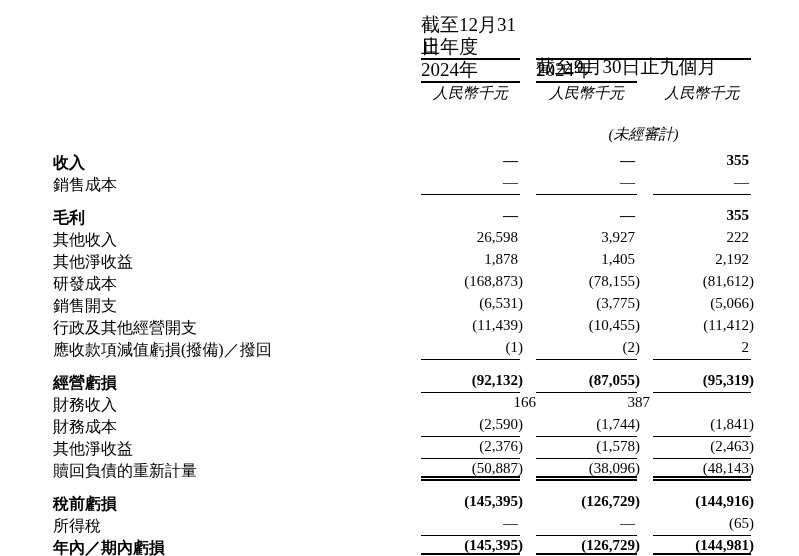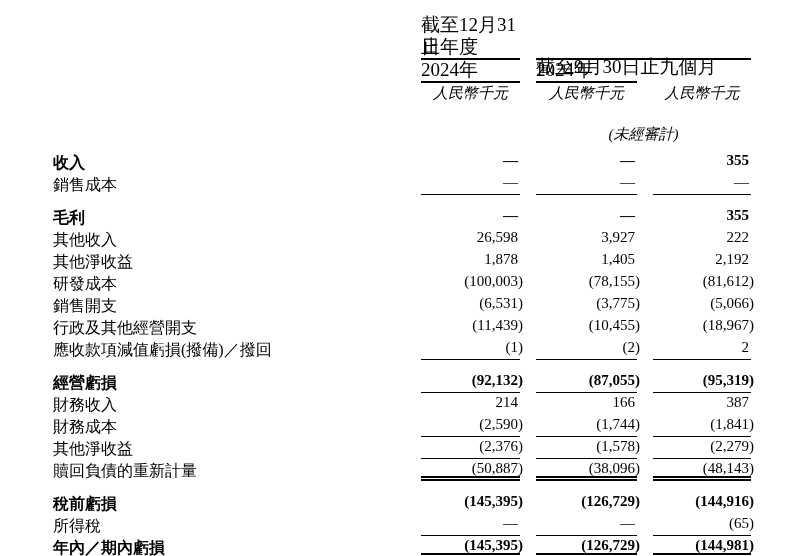--- a/index.html
+++ b/index.html
@@ -148,21 +148,21 @@
     <div class="v c1"><span class="num">1,878</span></div>
     <div class="v c2"><span class="num">1,405</span></div>
     <div class="v c3"><span class="num">2,192</span></div>
   </div>
 
   <div class="row">
     <div class="lblcol lbl">
       <span class="lbl-t">研發成本</span>
       <span class="leader"></span>
     </div>
-    <div class="v c1"><span class="num neg">(100,003)</span></div>
+    <div class="v c1"><span class="num neg">(168,873)</span></div>
     <div class="v c2"><span class="num neg">(78,155)</span></div>
     <div class="v c3"><span class="num neg">(81,612)</span></div>
   </div>
 
   <div class="row">
     <div class="lblcol lbl">
       <span class="lbl-t">銷售開支</span>
       <span class="leader"></span>
     </div>
     <div class="v c1"><span class="num neg">(6,531)</span></div>
@@ -170,21 +170,21 @@
     <div class="v c3"><span class="num neg">(5,066)</span></div>
   </div>
 
   <div class="row">
     <div class="lblcol lbl">
       <span class="lbl-t">行政及其他經營開支</span>
       <span class="leader"></span>
     </div>
     <div class="v c1"><span class="num neg">(11,439)</span></div>
     <div class="v c2"><span class="num neg">(10,455)</span></div>
-    <div class="v c3"><span class="num neg">(18,967)</span></div>
+    <div class="v c3"><span class="num neg">(11,412)</span></div>
   </div>
 
   <div class="row bs">
     <div class="lblcol lbl">
       <span class="lbl-t">應收款項減值虧損(撥備)／撥回</span>
       <span class="leader"></span>
     </div>
     <div class="v c1"><span class="num neg">(1)</span></div>
     <div class="v c2"><span class="num neg">(2)</span></div>
     <div class="v c3"><span class="num">2</span></div>
@@ -198,21 +198,20 @@
     <div class="v c1"><span class="num neg">(92,132)</span></div>
     <div class="v c2"><span class="num neg">(87,055)</span></div>
     <div class="v c3"><span class="num neg">(95,319)</span></div>
   </div>
 
   <div class="row">
     <div class="lblcol lbl">
       <span class="lbl-t">財務收入</span>
       <span class="leader"></span>
     </div>
-    <div class="v c1"><span class="num">214</span></div>
     <div class="v c2"><span class="num">166</span></div>
     <div class="v c3"><span class="num">387</span></div>
   </div>
 
   <div class="row bs">
     <div class="lblcol lbl">
       <span class="lbl-t">財務成本</span>
       <span class="leader"></span>
     </div>
     <div class="v c1"><span class="num neg">(2,590)</span></div>
@@ -220,21 +219,21 @@
     <div class="v c3"><span class="num neg">(1,841)</span></div>
   </div>
 
   <div class="row bs">
     <div class="lblcol lbl">
       <span class="lbl-t">其他淨收益</span>
       <span class="leader"></span>
     </div>
     <div class="v c1"><span class="num neg">(2,376)</span></div>
     <div class="v c2"><span class="num neg">(1,578)</span></div>
-    <div class="v c3"><span class="num neg">(2,279)</span></div>
+    <div class="v c3"><span class="num neg">(2,463)</span></div>
   </div>
 
   <div class="row bd">
     <div class="lblcol lbl">
       <span class="lbl-t">贖回負債的重新計量</span>
       <span class="leader"></span>
     </div>
     <div class="v c1"><span class="num neg">(50,887)</span></div>
     <div class="v c2"><span class="num neg">(38,096)</span></div>
     <div class="v c3"><span class="num neg">(48,143)</span></div>

